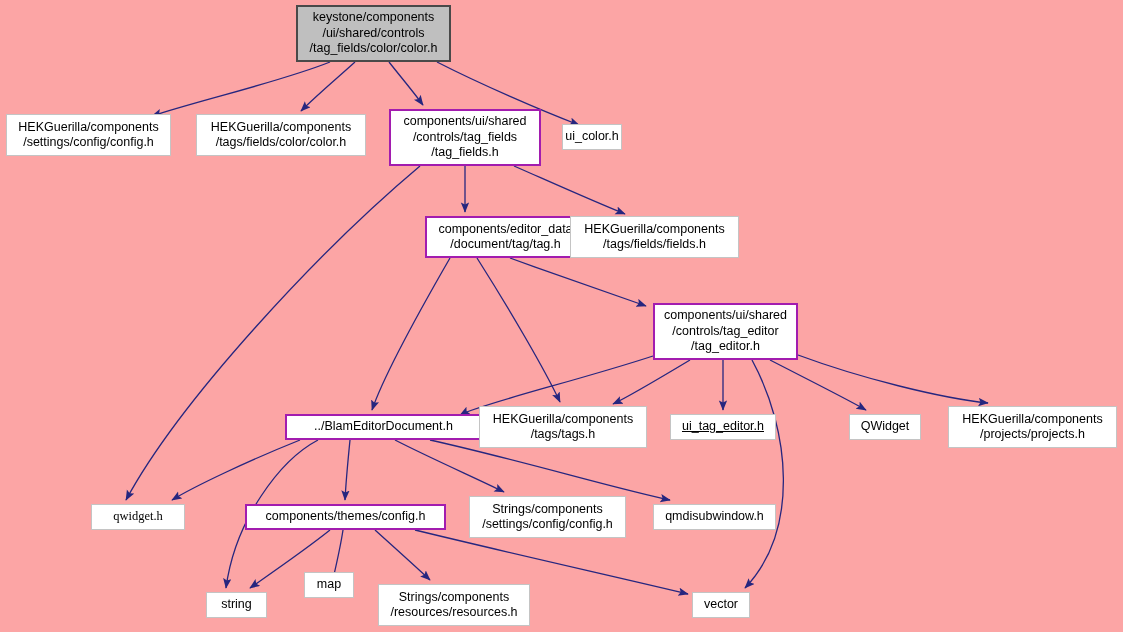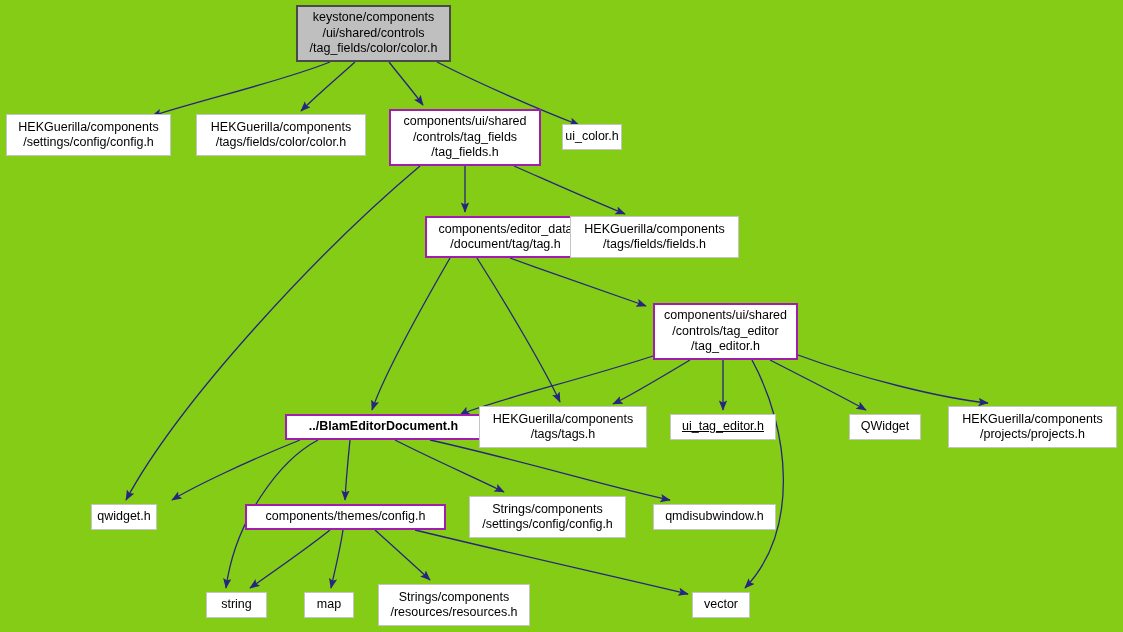--- a/index.html
+++ b/index.html
@@ -4,21 +4,21 @@
 <style>
   html, body {
     margin: 0;
     padding: 0;
     background: #ffffff;
   }
   #graph-root {
     position: relative;
     width: 1123px;
     height: 632px;
-    background: #84cc16;
+    background: #fca5a5;
     font-family: "Liberation Sans", sans-serif;
     overflow: hidden;
   }
   #graph-svg {
     position: absolute;
     left: 0;
     top: 0;
     width: 1123px;
     height: 632px;
   }
@@ -99,31 +99,31 @@
 /controls/tag_fields
 /tag_fields.h</span></div>
       <div class="gnode" style="left: 562px; top: 124px; width: 60px; height: 26px;"><span class="nlabel">ui_color.h</span></div>
       <div class="gnode strong" style="left: 386px; top: 216px; width: 161px; height: 42px; margin-left: 39px;"><span class="nlabel">components/editor_data
 /document/tag/tag.h</span></div>
       <div class="gnode" style="left: 570px; top: 216px; width: 169px; height: 42px;"><span class="nlabel">HEKGuerilla/components
 /tags/fields/fields.h</span></div>
       <div class="gnode strong" style="left: 653px; top: 303px; width: 145px; height: 57px;"><span class="nlabel">components/ui/shared
 /controls/tag_editor
 /tag_editor.h</span></div>
-      <div class="gnode strong" style="left: 285px; top: 414px; width: 197px; height: 26px; font-weight: bold;"><span class="nlabel">../BlamEditorDocument.h</span></div>
+      <div class="gnode strong" style="left: 285px; top: 414px; width: 197px; height: 26px;"><span class="nlabel">../BlamEditorDocument.h</span></div>
       <div class="gnode" style="left: 479px; top: 406px; width: 168px; height: 42px;"><span class="nlabel">HEKGuerilla/components
 /tags/tags.h</span></div>
       <div class="gnode" style="left: 670px; top: 414px; width: 106px; height: 26px; text-decoration: underline;"><span class="nlabel">ui_tag_editor.h</span></div>
       <div class="gnode" style="left: 849px; top: 414px; width: 72px; height: 26px;"><span class="nlabel">QWidget</span></div>
       <div class="gnode" style="left: 948px; top: 406px; width: 169px; height: 42px;"><span class="nlabel">HEKGuerilla/components
 /projects/projects.h</span></div>
-      <div class="gnode" style="left: 91px; top: 504px; width: 66px; height: 26px;"><span class="nlabel">qwidget.h</span></div>
+      <div class="gnode" style="left: 91px; top: 504px; width: 94px; height: 26px; font-family: Liberation Serif, serif;"><span class="nlabel">qwidget.h</span></div>
       <div class="gnode strong" style="left: 245px; top: 504px; width: 201px; height: 26px;"><span class="nlabel">components/themes/config.h</span></div>
       <div class="gnode" style="left: 469px; top: 496px; width: 157px; height: 42px;"><span class="nlabel">Strings/components
 /settings/config/config.h</span></div>
       <div class="gnode" style="left: 653px; top: 504px; width: 123px; height: 26px;"><span class="nlabel">qmdisubwindow.h</span></div>
       <div class="gnode" style="left: 206px; top: 592px; width: 61px; height: 26px;"><span class="nlabel">string</span></div>
-      <div class="gnode" style="left: 304px; top: 592px; width: 50px; height: 26px;"><span class="nlabel">map</span></div>
+      <div class="gnode" style="left: 304px; top: 572px; width: 50px; height: 26px;"><span class="nlabel">map</span></div>
       <div class="gnode" style="left: 378px; top: 584px; width: 152px; height: 42px;"><span class="nlabel">Strings/components
 /resources/resources.h</span></div>
       <div class="gnode" style="left: 692px; top: 592px; width: 58px; height: 26px;"><span class="nlabel">vector</span></div>
     </div>
 </div>
 
 </body></html>

